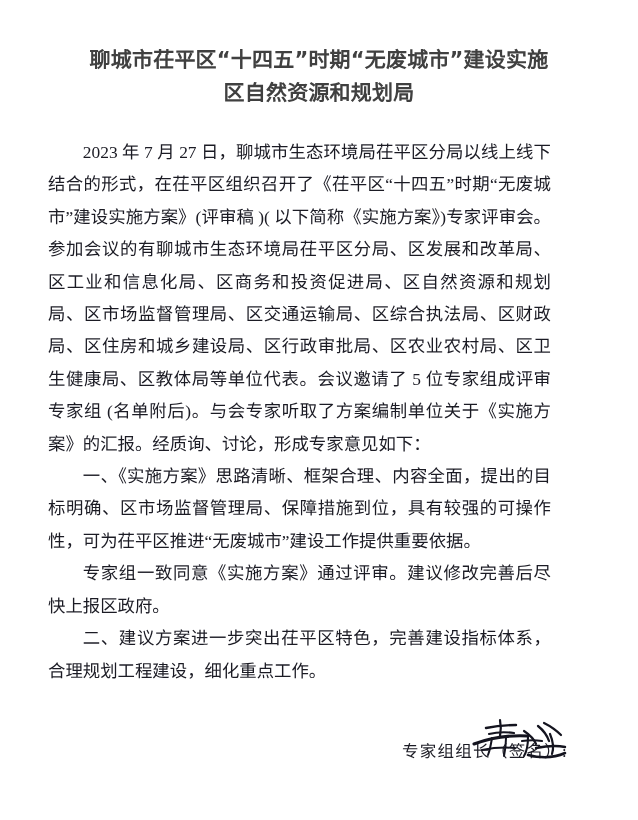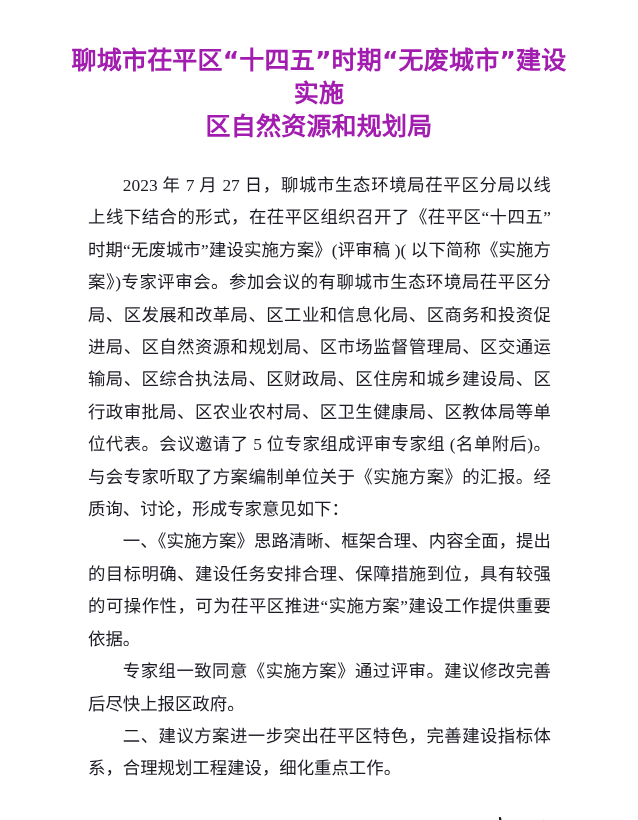--- a/index.html
+++ b/index.html
@@ -24,32 +24,32 @@
     padding: 0;
   }
 
   
   .doc-title {
     margin: 0;
     padding: 44px 64px 0 64px;
     text-align: center;
     font-family: "DejaVu Sans", "Liberation Sans", sans-serif;
     font-weight: bold;
-    font-size: 25px;
+    font-size: 21px;
     line-height: 33px;
     letter-spacing: 0.2px;
-    color: #a21caf;
+    color: #404040;
   }
   .doc-title .title-line {
     display: block;
   }
 
   
   .doc-body {
-    padding: 0 87px 0 88px;
+    padding: 0 87px 0 48px;
     margin-top: 26px;
   }
 
   .para {
     margin: 0;
     font-size: 17.4px;
     line-height: 32.4px;
     text-align: justify;
     text-justify: inter-ideograph;
     text-indent: 2em;
@@ -96,21 +96,21 @@
 
 <div class="page">
 
   <h1 class="doc-title">
     <span class="title-line">聊城市茌平区“十四五”时期“无废城市”建设实施</span>
     <span class="title-line">区自然资源和规划局</span>
   </h1>
 
   <div class="doc-body">
     <p class="para">2023 年 7 月 27 日，聊城市生态环境局茌平区分局以线上线下结合的形式，在茌平区组织召开了《茌平区“十四五”时期“无废城市”建设实施方案》(评审稿 )( 以下简称《实施方案》)专家评审会。参加会议的有聊城市生态环境局茌平区分局、区发展和改革局、区工业和信息化局、区商务和投资促进局、区自然资源和规划局、区市场监督管理局、区交通运输局、区综合执法局、区财政局、区住房和城乡建设局、区行政审批局、区农业农村局、区卫生健康局、区教体局等单位代表。会议邀请了 5 位专家组成评审专家组 (名单附后)。与会专家听取了方案编制单位关于《实施方案》的汇报。经质询、讨论，形成专家意见如下：</p>
-    <p class="para">一、《实施方案》思路清晰、框架合理、内容全面，提出的目标明确、建设任务安排合理、保障措施到位，具有较强的可操作性，可为茌平区推进“实施方案”建设工作提供重要依据。</p>
+    <p class="para">一、《实施方案》思路清晰、框架合理、内容全面，提出的目标明确、区市场监督管理局、保障措施到位，具有较强的可操作性，可为茌平区推进“无废城市”建设工作提供重要依据。</p>
     <p class="para">专家组一致同意《实施方案》通过评审。建议修改完善后尽快上报区政府。</p>
     <p class="para">二、建议方案进一步突出茌平区特色，完善建设指标体系，合理规划工程建设，细化重点工作。</p>
   </div>
 
   <div class="sign-block">
     <div class="sign-row">
       <span class="sign-label">专家组组长（签名）:</span>
       <span class="sign-mark">
         <svg viewBox="0 0 104 46" xmlns="http://www.w3.org/2000/svg" aria-hidden="true">
           <g fill="none" stroke="#14141f" stroke-linecap="round" stroke-linejoin="round">

